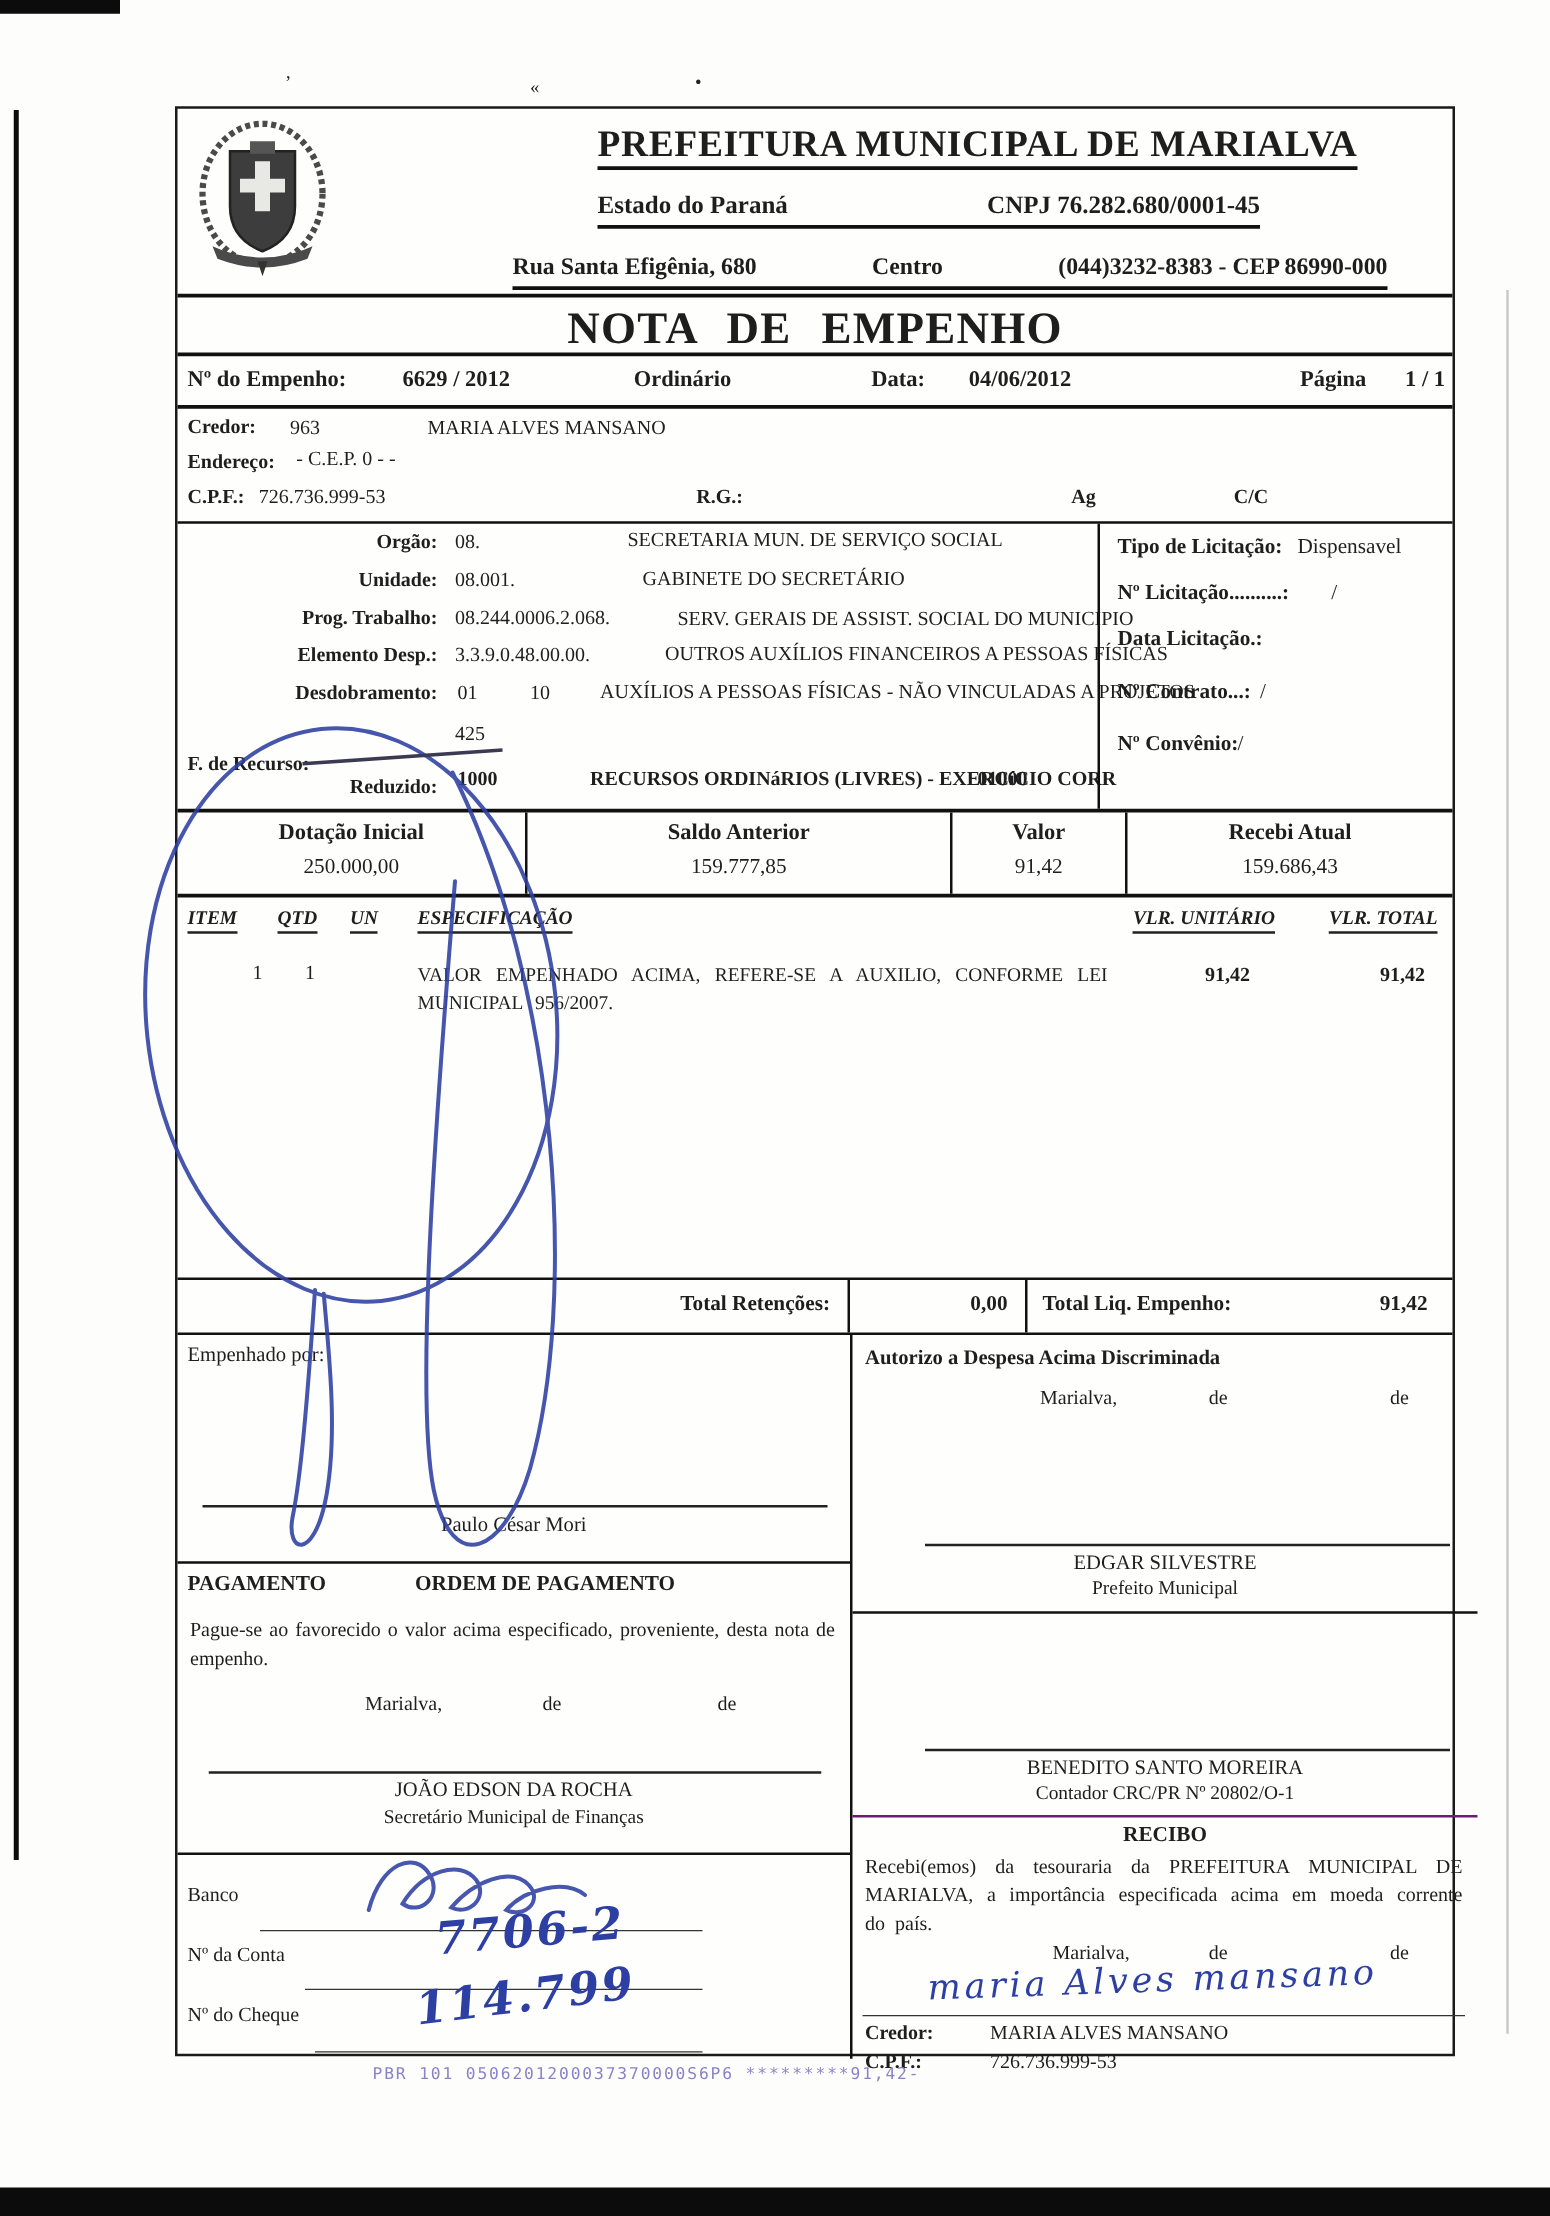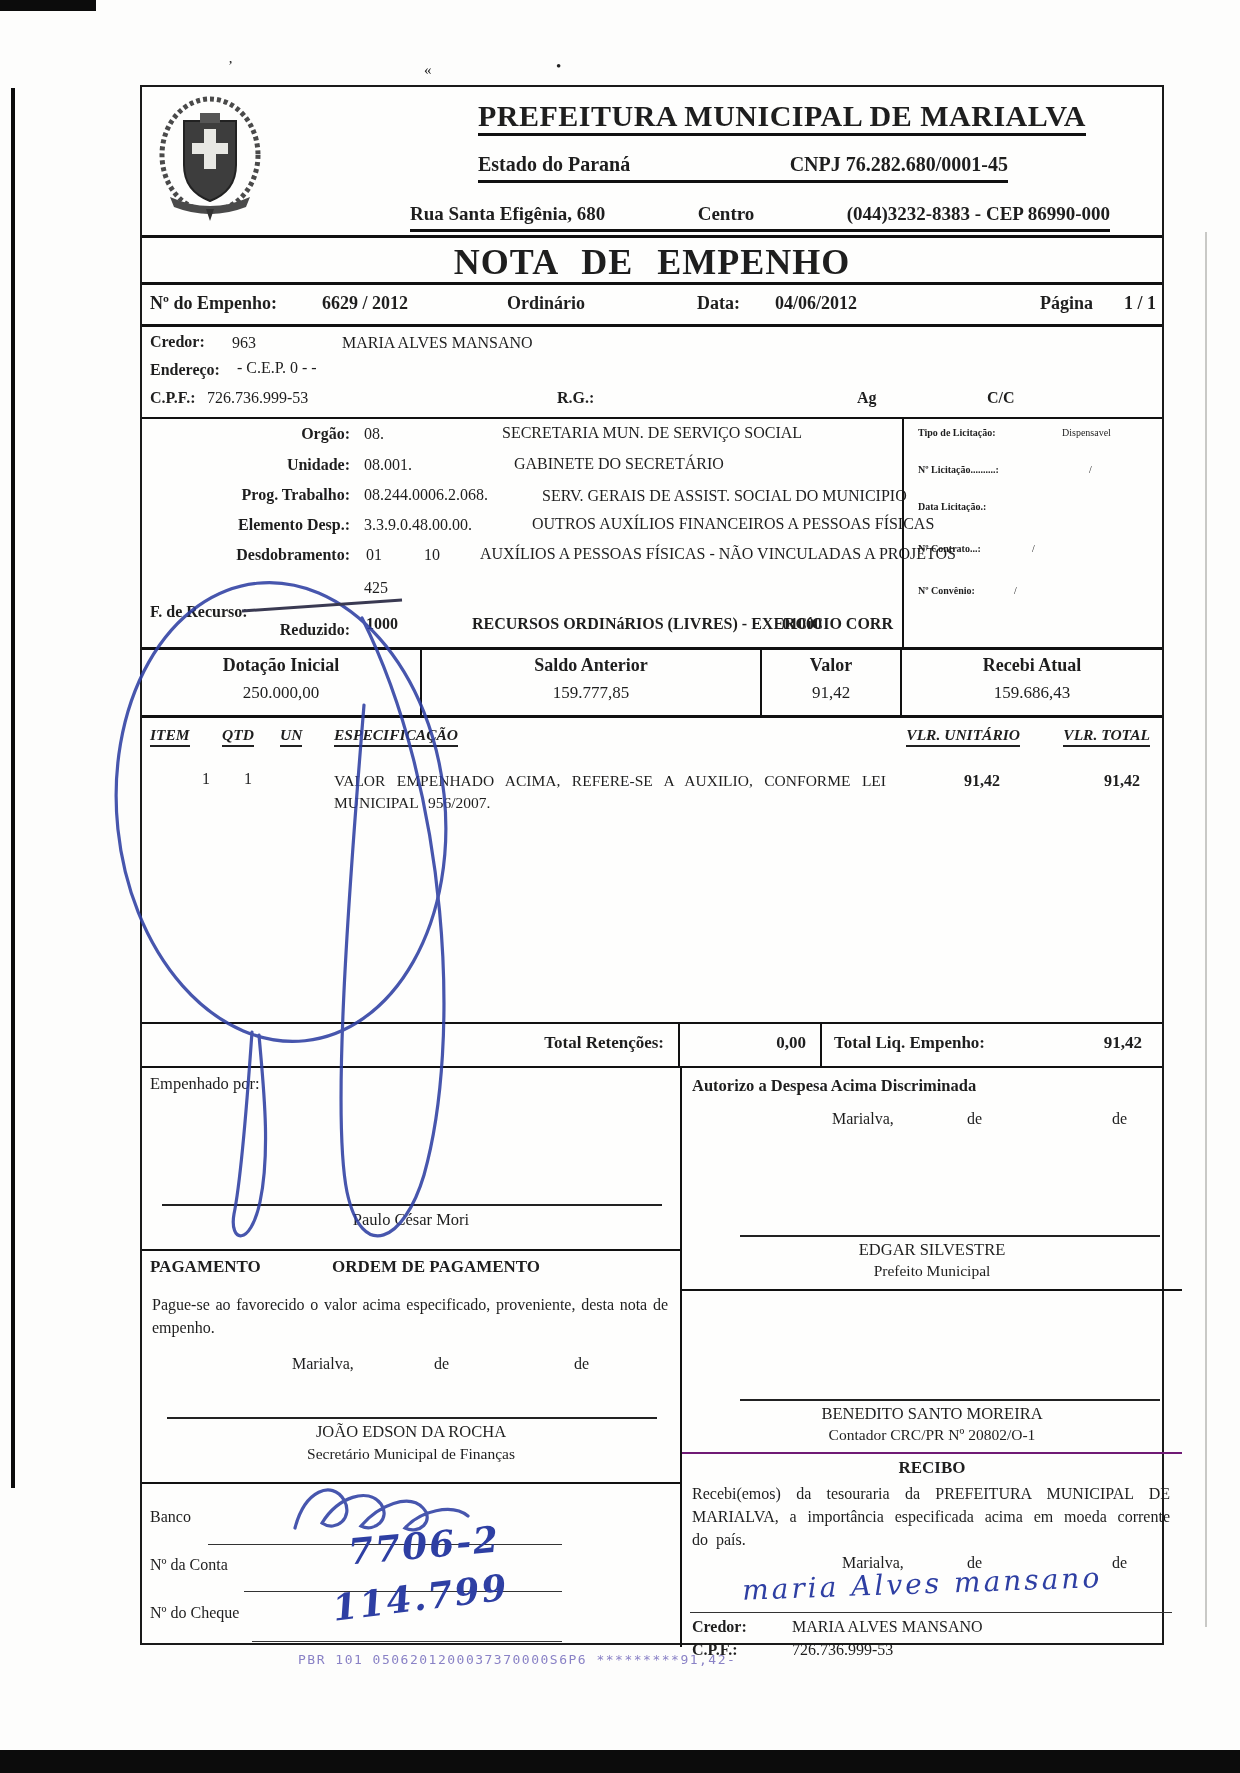--- a/index.html
+++ b/index.html
@@ -14,21 +14,21 @@
   
   .hdr-title{position:absolute;left:280px;right:20px;top:12px;text-align:center;font-size:30px;font-weight:bold;letter-spacing:.5px;}
   .hdr-title span{border-bottom:3px solid #111;padding-bottom:1px;}
   .hdr-row2{position:absolute;left:336px;top:66px;width:530px;display:flex;justify-content:space-between;font-size:20px;font-weight:bold;border-bottom:3px solid #111;padding-bottom:4px;}
   .hdr-row3{position:absolute;left:268px;top:116px;width:700px;display:flex;justify-content:space-between;font-size:19px;font-weight:bold;border-bottom:3px solid #111;padding-bottom:4px;}
   .band{top:148px;height:50px;border-top:3px solid #111;border-bottom:3px solid #111;font-size:36px;font-weight:bold;text-align:center;line-height:48px;}
   .band span{letter-spacing:1px;word-spacing:14px;}
   .emp{top:198px;height:42px;border-bottom:3px solid #111;font-size:18px;}
   .cred{top:240px;height:90px;font-size:16px;}
   .clas{top:330px;height:230px;border-top:2px solid #111;font-size:16px;}
-  .lic{position:absolute;left:760px;top:0;width:260px;height:100%;border-left:2px solid #111;box-sizing:border-box;font-size:10px;text-align:right;}
+  .lic{position:absolute;left:736px;top:0;width:260px;height:100%;border-left:2px solid #111;box-sizing:border-box;font-size:17px;text-align:right;}
   .tot{top:560px;height:68px;border-top:3px solid #111;display:flex;}
   .tot .cell{position:relative;box-sizing:border-box;height:100%;}
   .tot .cell + .cell{}
   .tot .lbl{position:absolute;left:0;right:0;top:5px;text-align:center;font-weight:bold;font-size:18px;}
   .tot .val{position:absolute;left:0;right:0;top:33px;text-align:center;font-size:17px;}
   .itens{top:628px;height:307px;border-top:3px solid #111;font-size:16px;}
   .ith{font-style:italic;font-weight:bold;border-bottom:2px solid #222;padding-bottom:1px;font-size:15.5px;}
   .ret{top:935px;height:44px;border-top:2px solid #111;display:flex;font-size:17px;}
   .bottom{top:979px;height:581px;border-top:2px solid #111;}
   .lcol{position:absolute;left:0;top:0;width:540px;height:100%;border-right:2px solid #111;box-sizing:border-box;}

